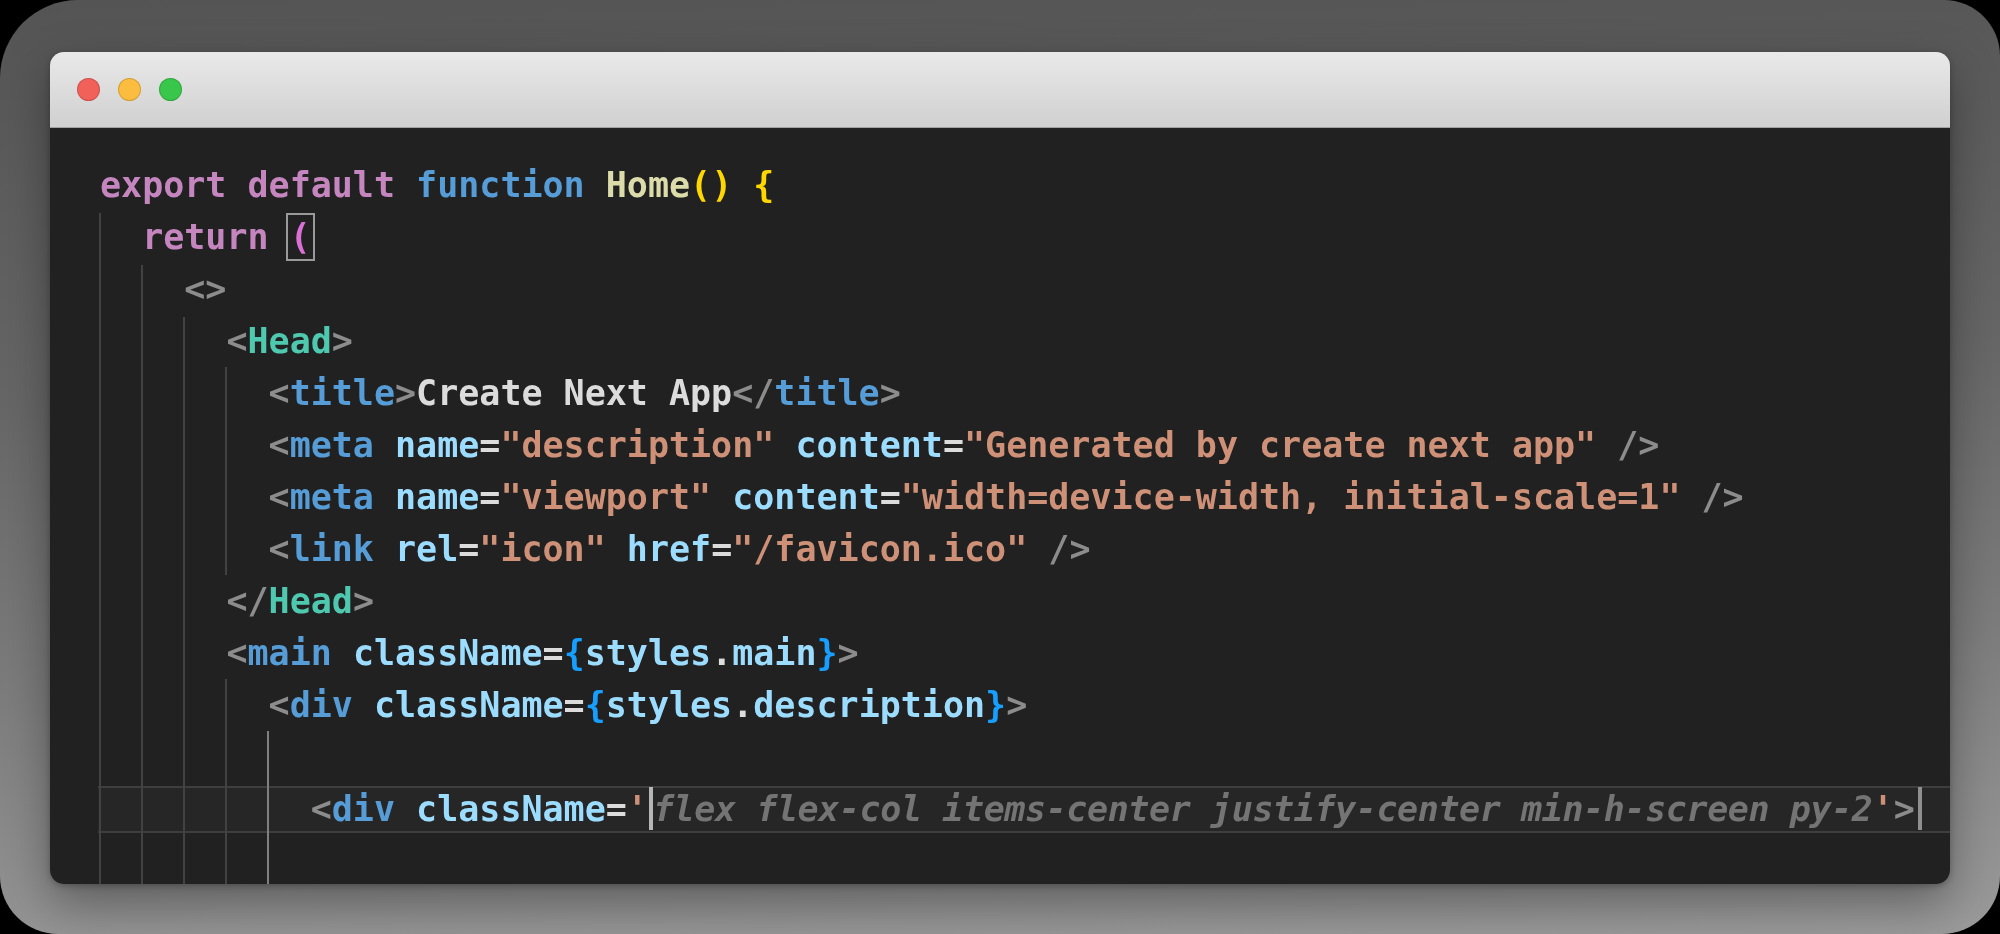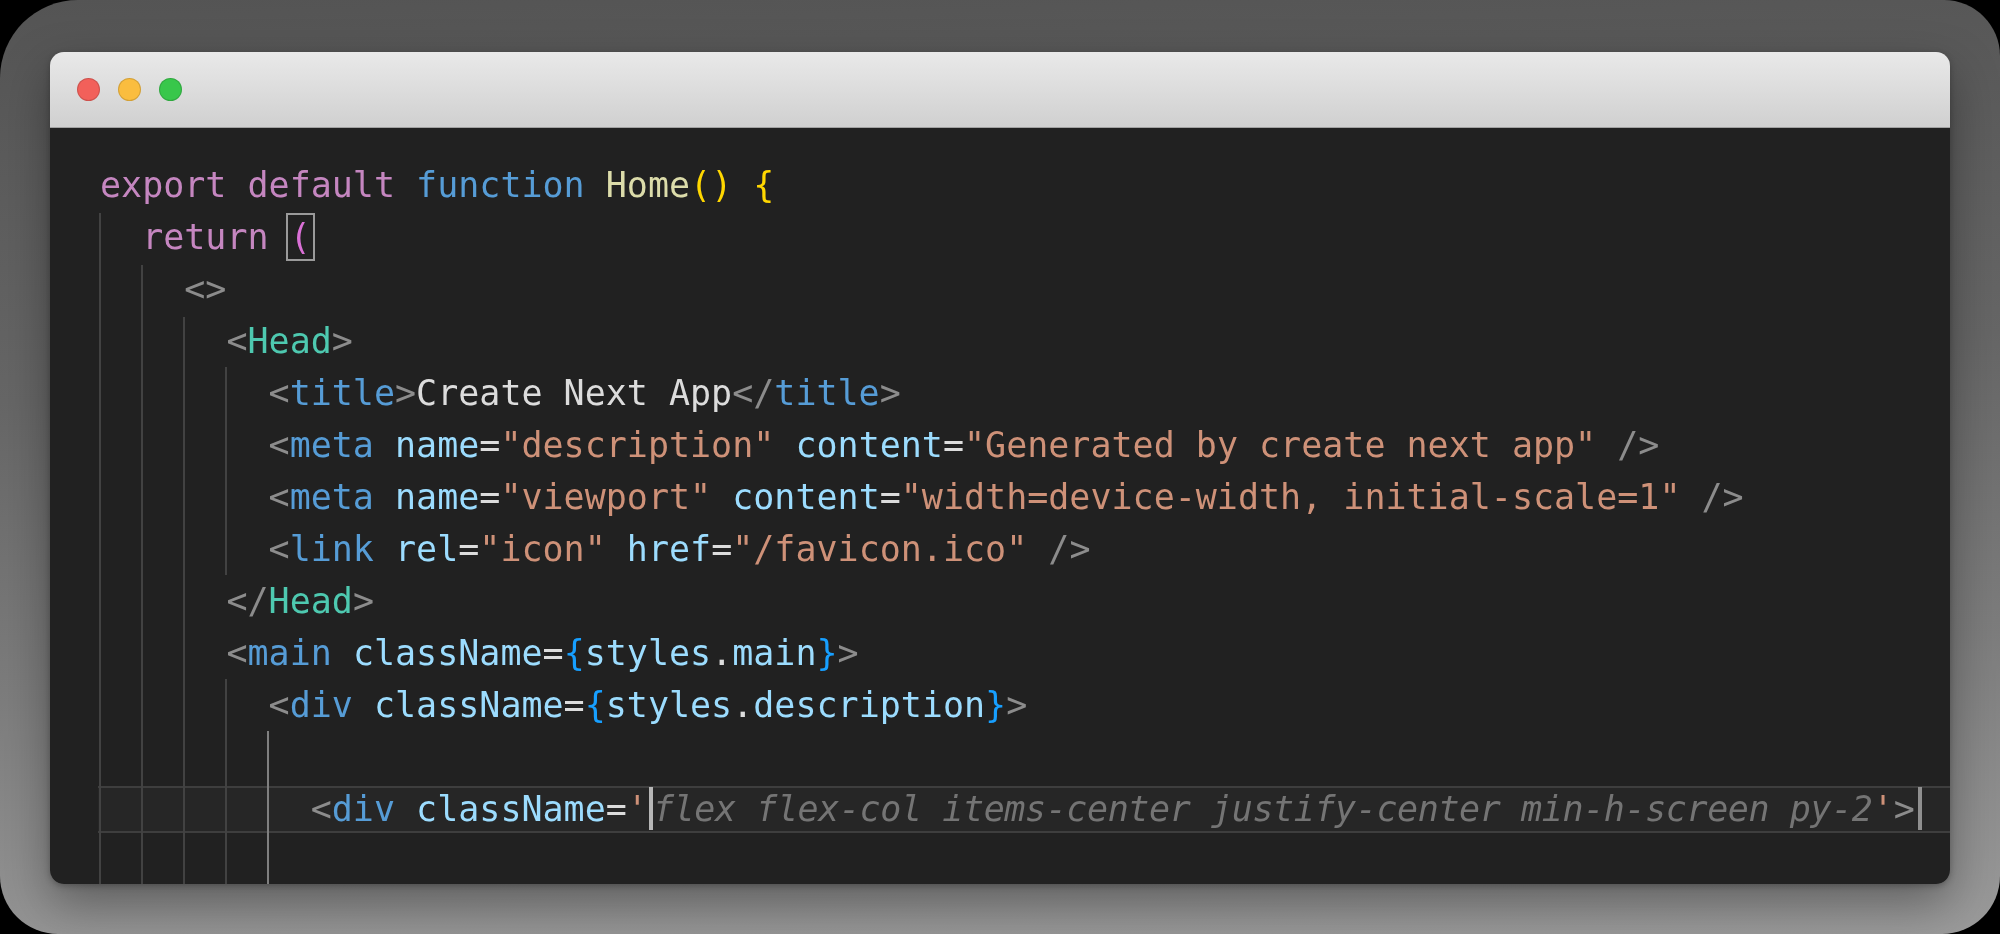--- a/index.html
+++ b/index.html
@@ -8,20 +8,21 @@
     background:#000;
     position:relative;
     font-family:"DejaVu Sans Mono","Liberation Mono",monospace;
     overflow:hidden;
   }
   .canvas{
     position:absolute;inset:0;
     border-radius:78px 56px 58px 58px;
     background:linear-gradient(178deg,#545454 0%,#666666 40%,#7d7d7d 70%,#9b9b9b 100%);
     overflow:hidden;
+    font-weight:bold;
   }
   .window{
     position:absolute;left:50px;top:52px;width:1900px;height:832px;
     border-radius:14px;overflow:hidden;
     box-shadow:0 20px 48px rgba(0,0,0,0.35), 0 2px 6px rgba(0,0,0,0.25);
   }
   .titlebar{
     position:absolute;left:0;top:0;right:0;height:76px;
     background:linear-gradient(#e9e9e9,#d0d0d0);
     border-bottom:1px solid #a2a2a2;

